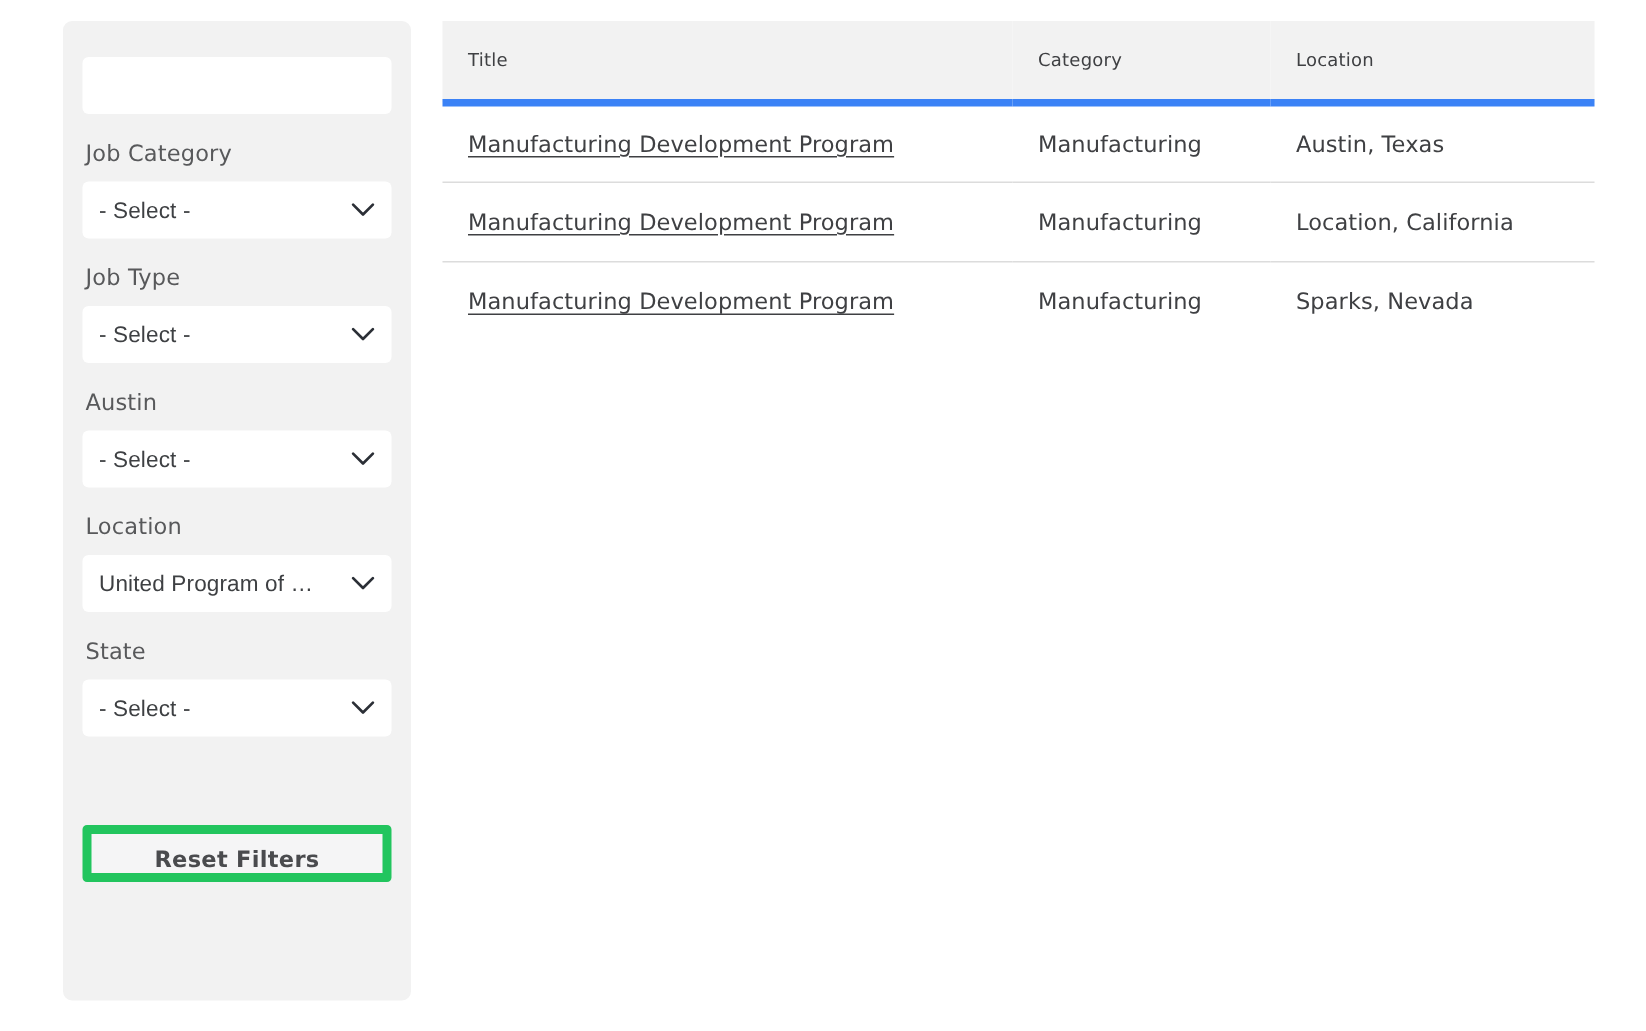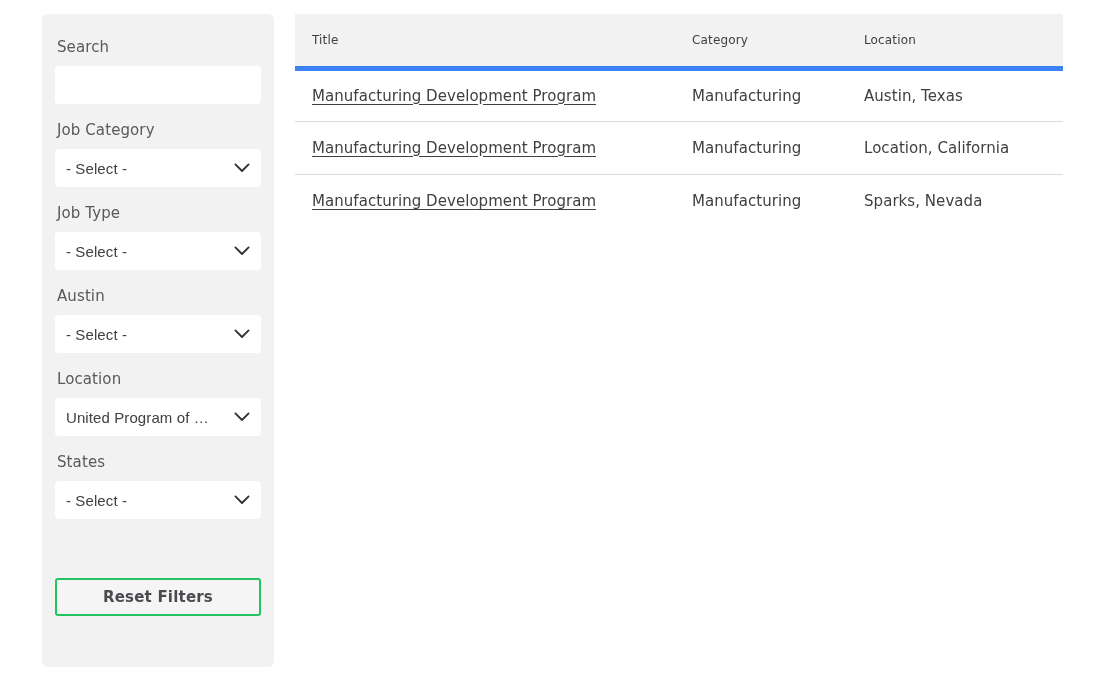--- a/index.html
+++ b/index.html
@@ -110,21 +110,21 @@
   .chevron svg { display: block; }
 
   .spacer-before-reset { height: 42px; }
 
   .reset-button {
     display: block;
     width: 206px;
     height: 38px;
     margin: 0;
     background: #f5f5f6;
-    border: 2px solid #22c55e;
+    border: 6px solid #22c55e;
     border-radius: 3px;
     box-sizing: border-box;
     font-size: 15px;
     font-weight: bold;
     color: #4a4b4e;
     letter-spacing: 0.2px;
     cursor: pointer;
     font-family: "DejaVu Sans", sans-serif;
     text-align: center;
     line-height: 34px;
@@ -191,21 +191,20 @@
   }
 </style>
 </head>
 <body>
 
 <div class="page">
 
   <div class="filter-panel">
 
     <div class="filter-group">
-      <label class="filter-label">Search</label>
       <input class="text-input" type="text" placeholder="" style="">
     </div>
 
     <div class="filter-group">
       <label class="filter-label">Job Category</label>
       <div class="select-wrap">
         <div class="select-box">
           <span>- Select -</span>
         </div>
         <span class="chevron">
@@ -252,21 +251,21 @@
         </div>
         <span class="chevron">
           <svg width="16" height="10" viewBox="0 0 16 10">
             <path d="M1.4 1.4 L8 8 L14.6 1.4" fill="none" stroke="#2b2f36" stroke-width="1.8" stroke-linecap="round" stroke-linejoin="round"></path>
           </svg>
         </span>
       </div>
     </div>
 
     <div class="filter-group">
-      <label class="filter-label">States</label>
+      <label class="filter-label">State</label>
       <div class="select-wrap">
         <div class="select-box">
           <span>- Select -</span>
         </div>
         <span class="chevron">
           <svg width="16" height="10" viewBox="0 0 16 10">
             <path d="M1.4 1.4 L8 8 L14.6 1.4" fill="none" stroke="#2b2f36" stroke-width="1.8" stroke-linecap="round" stroke-linejoin="round"></path>
           </svg>
         </span>
       </div>

